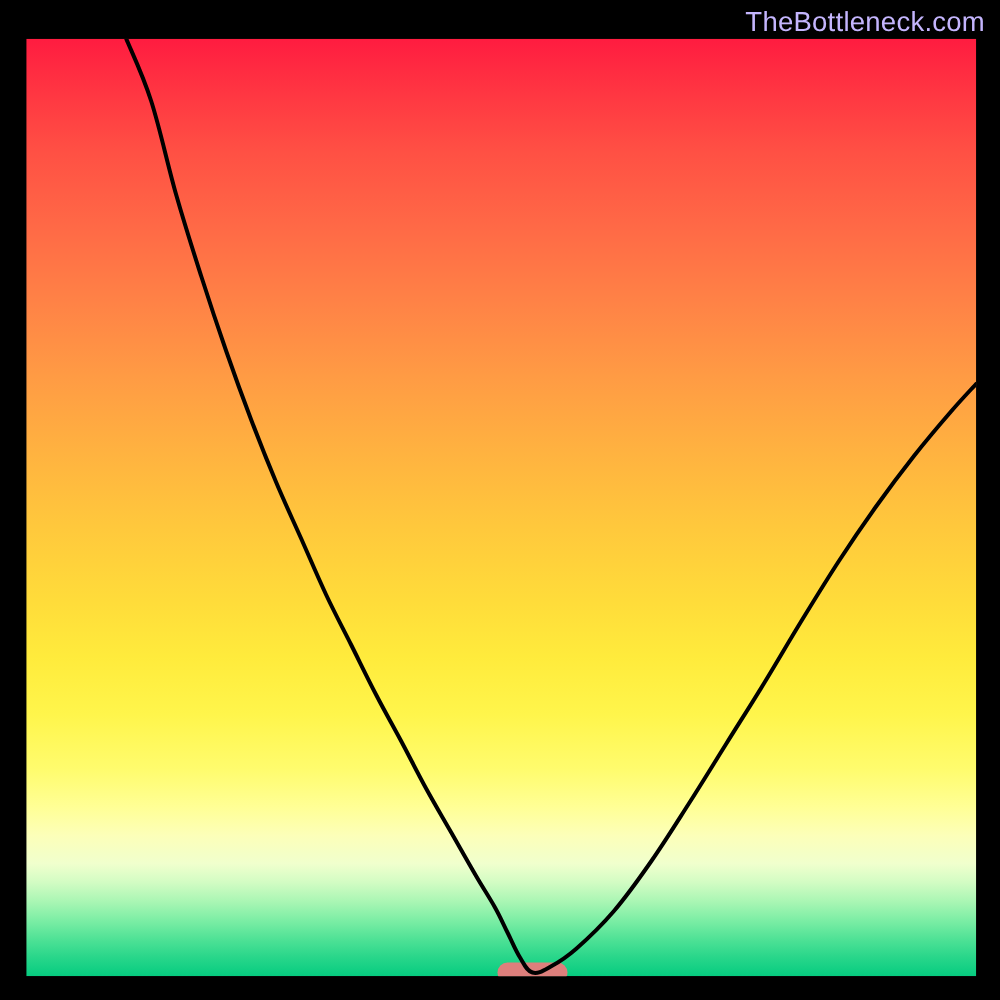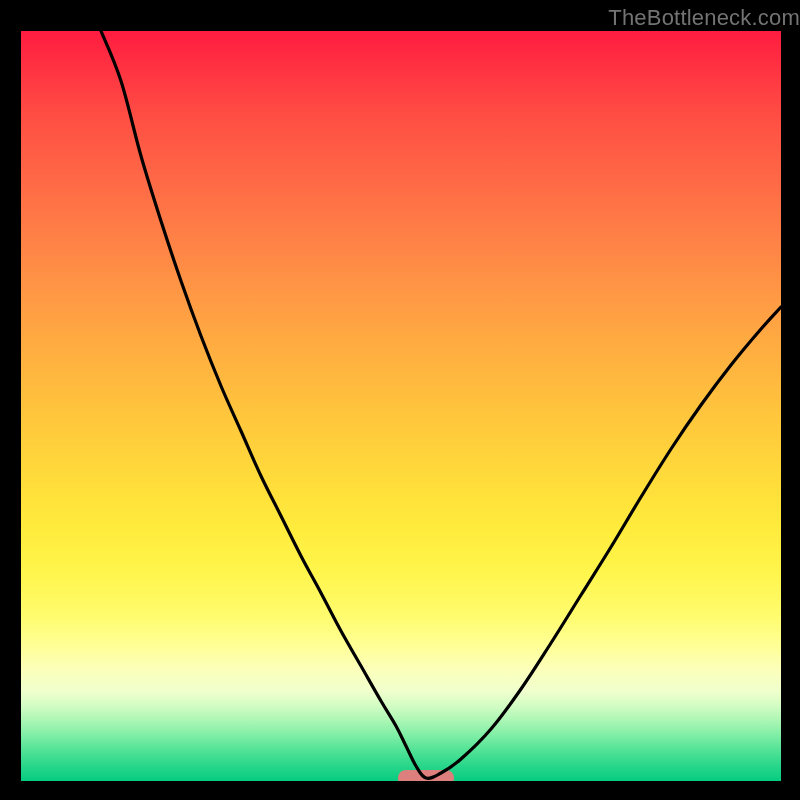--- a/index.html
+++ b/index.html
@@ -13,22 +13,22 @@
   }
   .frame {
     position: relative;
     width: 800px;
     height: 800px;
     background: #000000;
   }
   .watermark {
     position: absolute;
     top: 5px;
-    right: 0;
-    color: #737373;
+    right: 12px;
+    color: #c4b5fd;
     font-size: 22px;
     font-weight: 500;
     letter-spacing: 0.2px;
     z-index: 20;
     text-align: right;
   }
   .plot-area {
     position: absolute;
     left: 21px;
     top: 31px;

